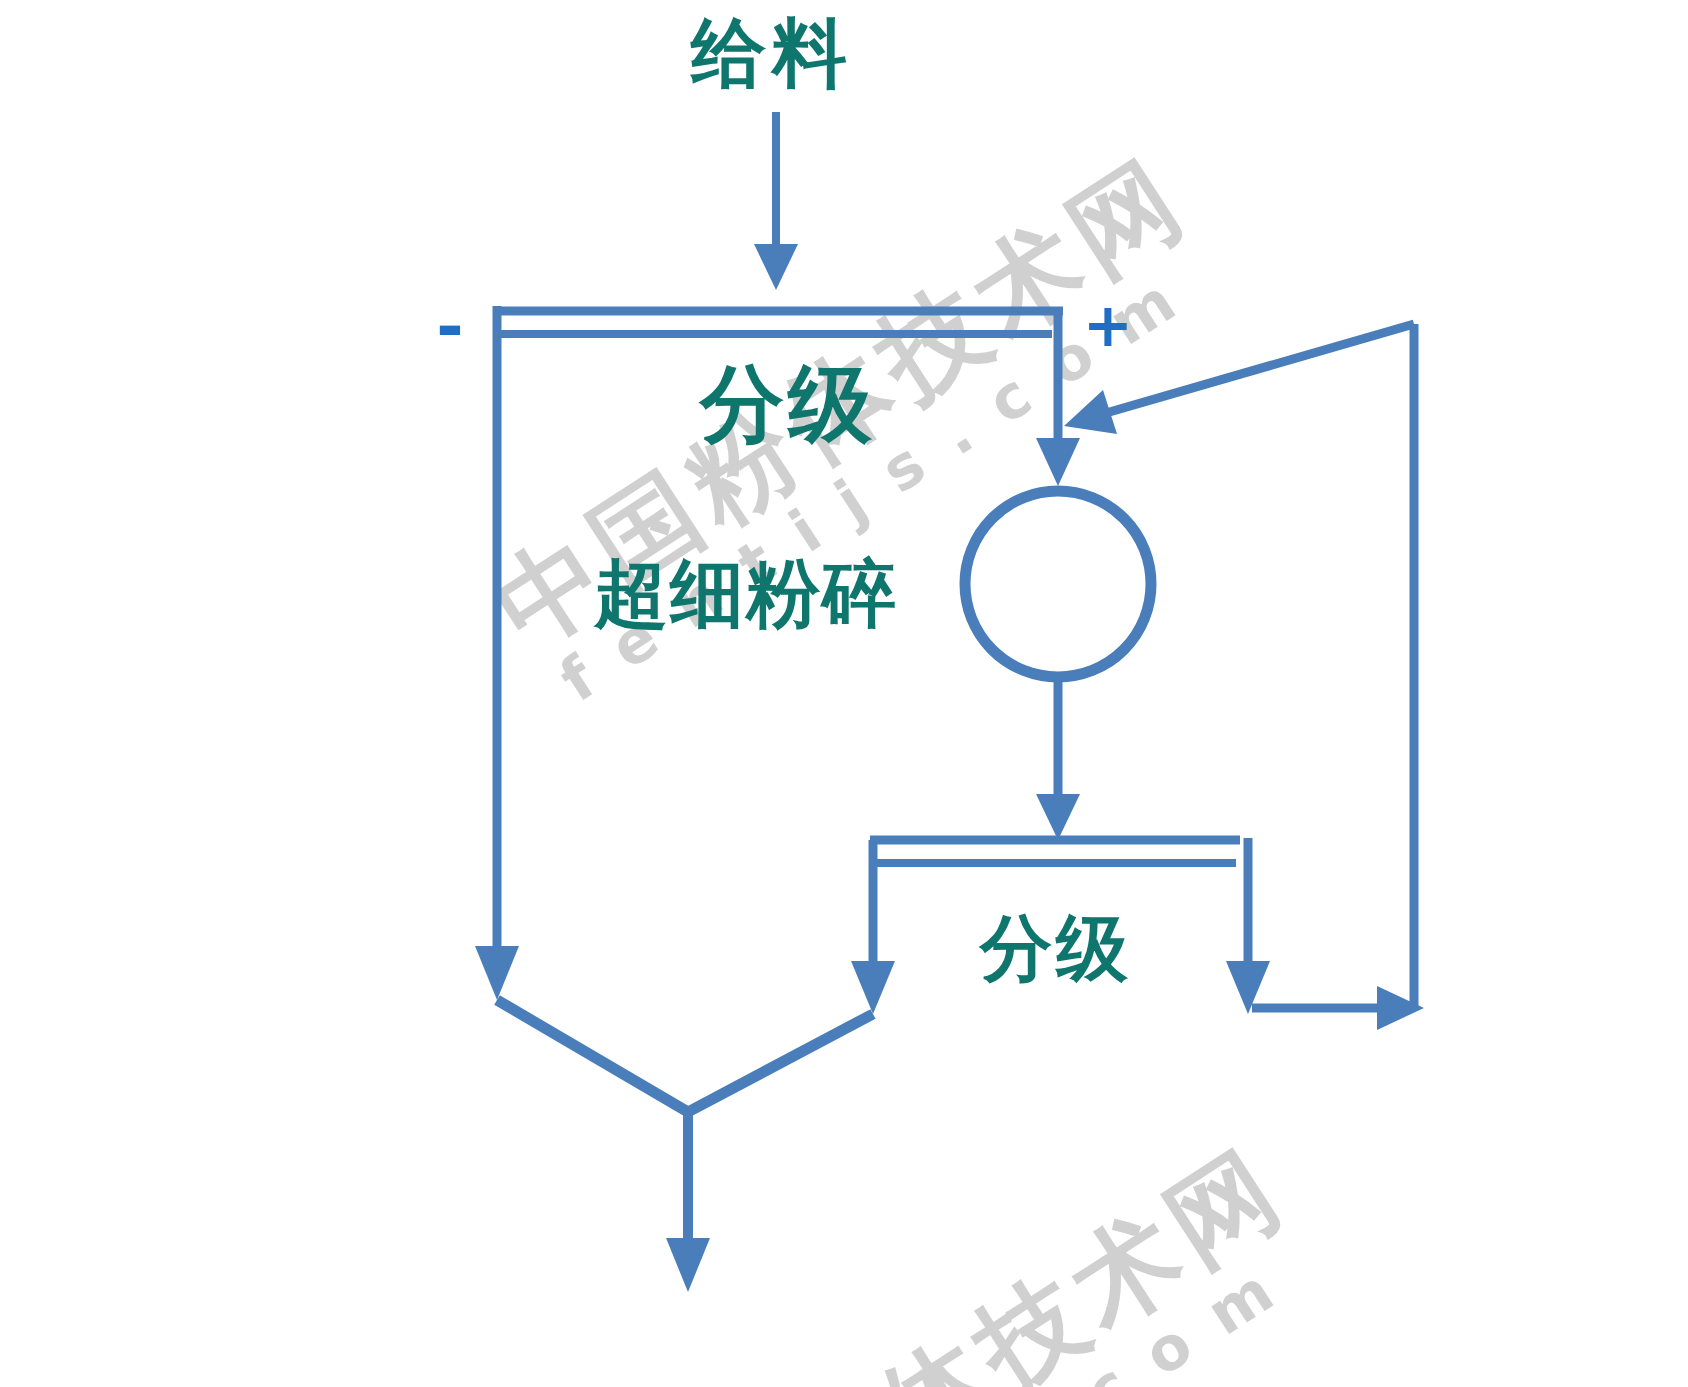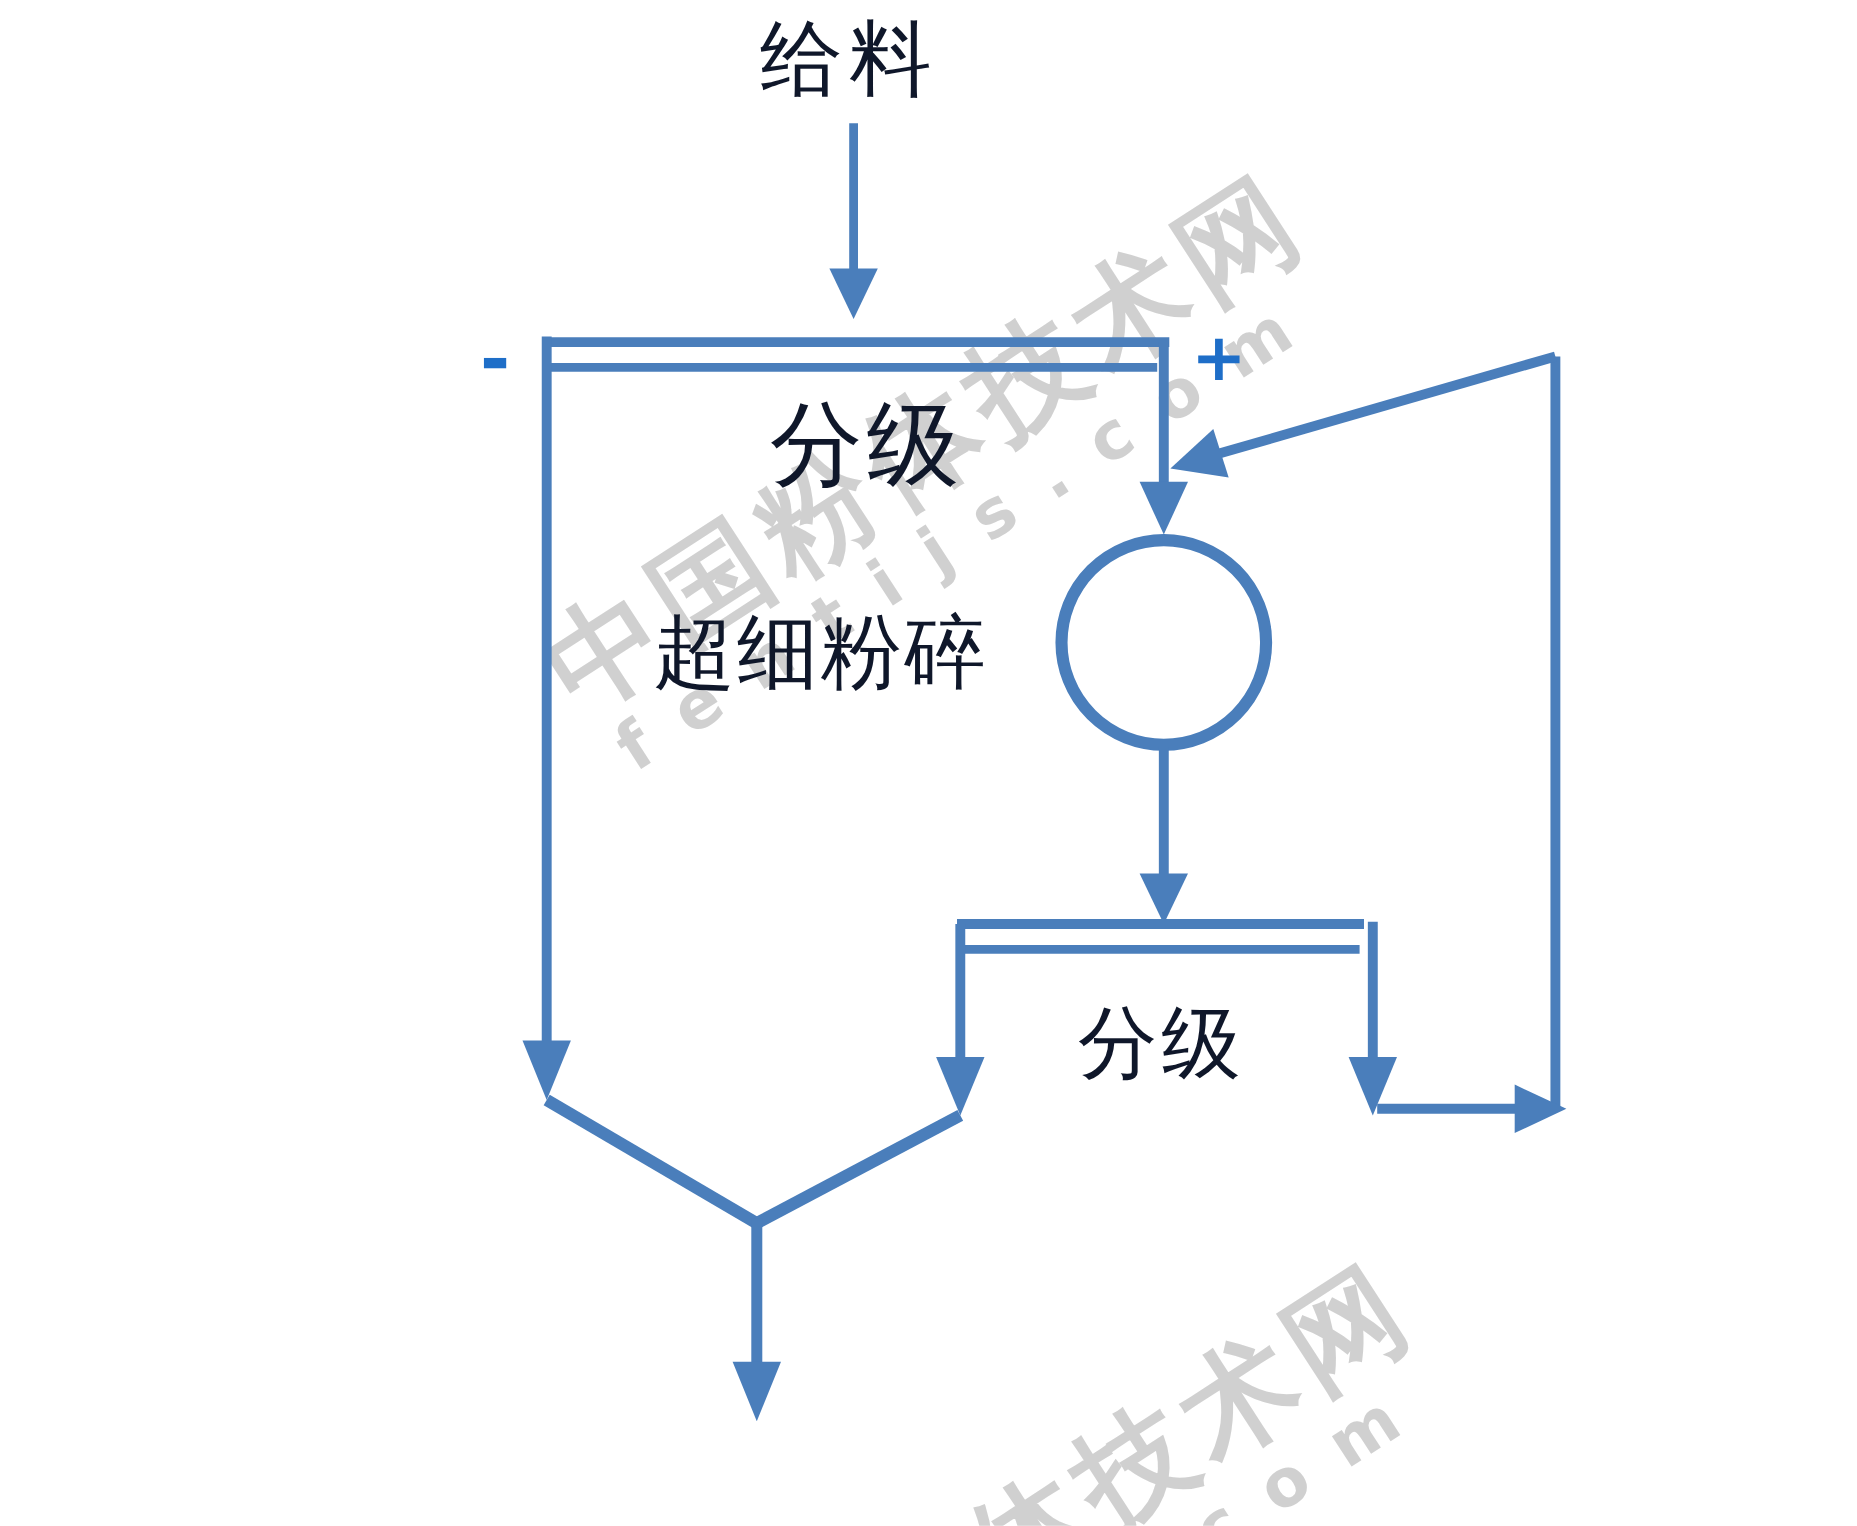--- a/index.html
+++ b/index.html
@@ -9,22 +9,22 @@
     height: 1387px;
     background: #ffffff;
     overflow: hidden;
     font-family: "DejaVu Serif", "Liberation Serif", serif;
   }
   .diagram-svg { position: absolute; left: 0; top: 0; z-index: 2; }
 
   .lbl {
     position: absolute;
     z-index: 3;
-    color: #0f172a;
-    font-weight: normal;
+    color: #0f766e;
+    font-weight: bold;
     line-height: 1;
     white-space: nowrap;
     transform: translate(-50%, 0);
     text-align: right;
   }
   .lbl-feed        { left: 772px;  top: 16px;   font-size: 75px; letter-spacing: 6px; }
   .lbl-classify1   { left: 788px;  top: 362px;  font-size: 84px; letter-spacing: 4px; }
   .lbl-mill        { left: 746px;  top: 556px;  font-size: 74px; letter-spacing: 2px; }
   .lbl-classify2   { left: 1056px; top: 912px;  font-size: 72px; letter-spacing: 4px; }
   .lbl-product     { left: 678px;  top: 1302px; font-size: 74px; letter-spacing: 2px; }

